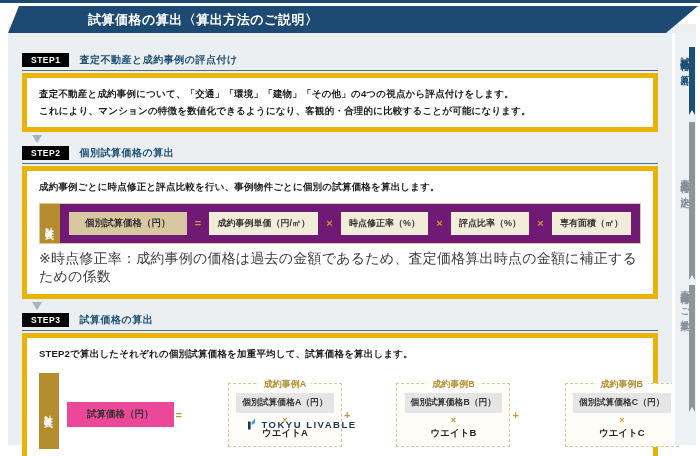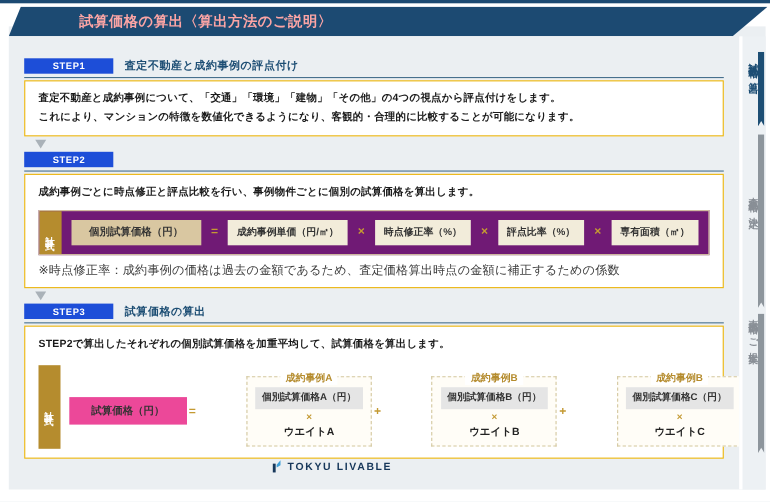--- a/index.html
+++ b/index.html
@@ -9,43 +9,43 @@
     font-family:"Liberation Sans","DejaVu Sans",sans-serif;
     -webkit-font-smoothing:antialiased;
   }
   .topline{position:absolute;top:0;left:0;width:700px;height:3px;background:#1c4a72;}
   .panel{position:absolute;left:8px;top:24px;width:688px;height:421px;background:#ebeff2;}
   .banner{
     position:absolute;left:8px;top:6px;width:690px;height:27px;background:#1c4a72;
     clip-path:polygon(11px 0,100% 0,calc(100% - 32px) 100%,0 100%);
     display:flex;align-items:center;padding-left:22px;box-sizing:border-box;
   }
-  .banner h1{color:#fca5a5;font-size:13px;font-weight:bold;margin:0;letter-spacing:.5px;padding-left:42px;}
+  .banner h1{color:#ffffff;font-size:13px;font-weight:bold;margin:16px;letter-spacing:.5px;padding-left:42px;}
 
   .content{position:absolute;left:22px;top:53px;width:636px;}
 
   .step-header{display:flex;align-items:center;border-bottom:1px solid #47708d;padding-bottom:3px;}
-  .step-badge{background:#1d4ed8;color:#fff;font-size:8.5px;font-weight:bold;padding:2px 26px;letter-spacing:.5px;text-align:center;}
+  .step-badge{background:#000000;color:#fff;font-size:8.5px;font-weight:bold;padding:2px 9px;letter-spacing:.5px;text-align:center;}
   .step-title{color:#1d4e74;font-size:10px;font-weight:bold;margin-left:10px;letter-spacing:.5px;}
 
-  .step-box{background:#fff;border:1px solid #eab308;margin-top:2px;padding:8px 12px;}
+  .step-box{background:#fff;border:5px solid #eab308;margin-top:2px;padding:8px 12px;}
   .body-text{font-size:9.5px;color:#1b1b1b;font-weight:600;line-height:1.75;margin:0;letter-spacing:.2px;}
 
   .arrow-down{width:0;height:0;border-left:5px solid transparent;border-right:5px solid transparent;
     border-top:8px solid #aab2b9;margin:3px 0 3px 10px;}
 
   .formula2{display:flex;border:1px solid #d8c9a3;margin-top:7px;background:#701a75;}
   .calc-label{width:20px;background:#b58c2e;color:#fff;display:flex;align-items:center;justify-content:center;
     font-size:8.5px;font-weight:bold;flex:none;}
   .calc-label span{writing-mode:vertical-rl;text-orientation:upright;letter-spacing:2px;}
   .formula-row{flex:1;display:flex;align-items:center;justify-content:space-between;padding:8px 9px;}
   .result-box{background:#d9c7a1;font-size:9.5px;font-weight:bold;color:#333;padding:5px 16px;white-space:nowrap;}
   .op{color:#c49a33;font-weight:bold;font-size:11px;flex:none;padding:0 2px;}
   .term-box{background:#f2ecda;font-size:9px;font-weight:bold;color:#333;padding:5px 8px;white-space:nowrap;}
-  .note{font-size:11px;color:#3c3c3c;margin-top:6px;letter-spacing:.2px;}
+  .note{font-size:14px;color:#3c3c3c;margin-top:6px;letter-spacing:.2px;}
 
   .formula3{display:flex;margin-top:10px;}
   .formula3 .calc-label{min-height:70px;}
   .f3-content{flex:1;display:flex;align-items:center;justify-content:space-between;padding:10px 0 2px 8px;}
   .result3{background:#ec4899;font-size:9.5px;font-weight:bold;color:#333;padding:6px 20px;white-space:nowrap;}
   .case-box{position:relative;border:1px dashed #d3c79e;background:#fffdf7;width:114px;
     padding:9px 4px 6px;display:flex;flex-direction:column;align-items:center;gap:2px;box-sizing:border-box;margin-left:44px;}
   .case-header{position:absolute;top:-6px;left:50%;transform:translateX(-50%);background:#fff;
     padding:0 5px;color:#b58c2e;font-size:9px;font-weight:bold;white-space:nowrap;}
   .price-box{background:#e5e5e5;font-size:8.8px;font-weight:bold;color:#333;padding:4px 6px;white-space:nowrap;}
@@ -87,20 +87,21 @@
     <div class="step-box">
       <p class="body-text">査定不動産と成約事例について、「交通」「環境」「建物」「その他」の4つの視点から評点付けをします。</p>
       <p class="body-text">これにより、マンションの特徴を数値化できるようになり、客観的・合理的に比較することが可能になります。</p>
     </div>
   </div>
   <div class="arrow-down"></div>
 
   <div class="step-section">
     <div class="step-header">
       <span class="step-badge">STEP2</span>
+      <span class="step-title">個別試算価格の算出</span>
     </div>
     <div class="step-box">
       <p class="body-text">成約事例ごとに時点修正と評点比較を行い、事例物件ごとに個別の試算価格を算出します。</p>
       <div class="formula2">
         <div class="calc-label">
           <span>計算式</span>
         </div>
         <div class="formula-row">
           <span class="result-box">個別試算価格（円）</span>
           <span class="op">=</span>

